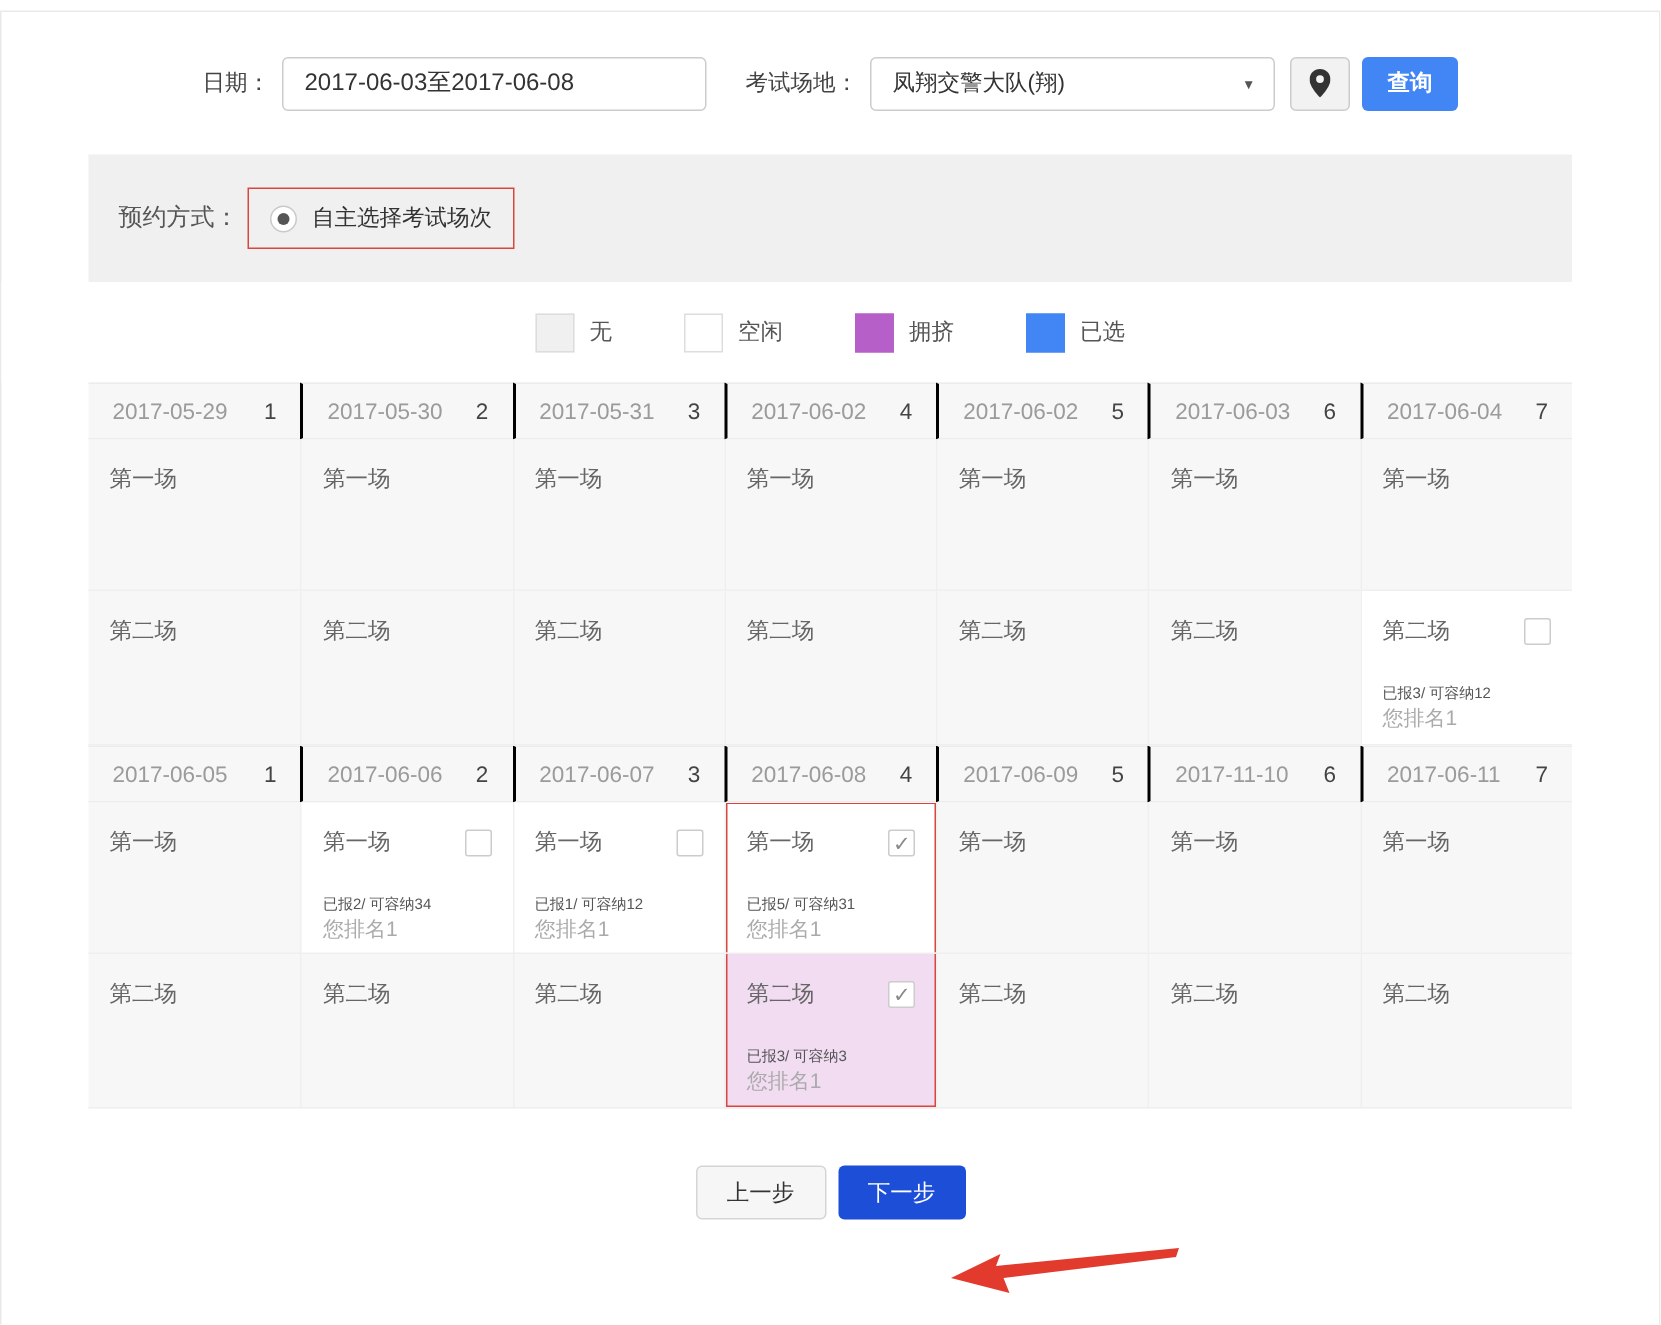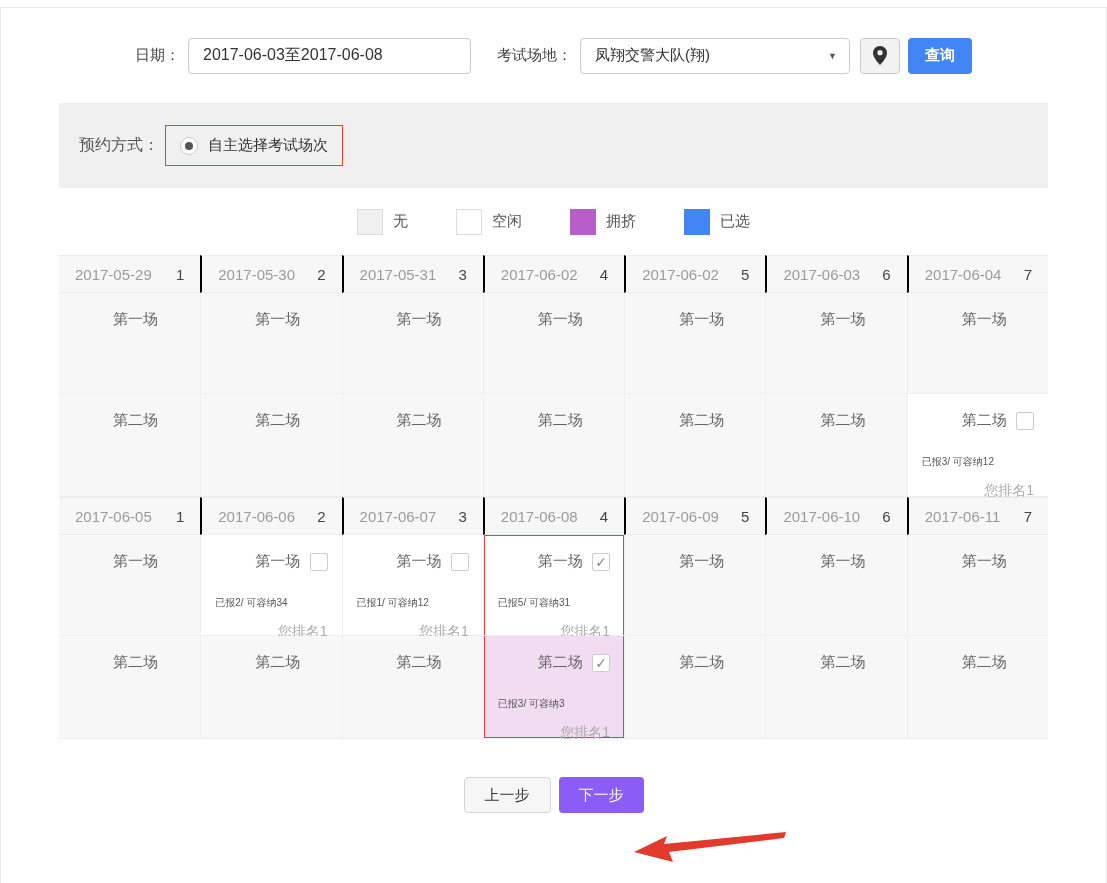--- a/index.html
+++ b/index.html
@@ -76,40 +76,40 @@
   }
   .cal-day-header + .cal-day-header { border-left:2px solid #000000; }
   .dh-date { font-size:15px; color:#9b9b9b; }
   .dh-num  { font-size:15px; color:#444; }
   .cal-cell { height:101px; padding:14px 14px 0 14px; background:#fff; border-bottom:1px solid #efefef; position:relative; }
   .row-s2 .cal-cell { height:103px; }
   .cal-cell + .cal-cell { border-left:1px solid #efefef; }
   .cal-cell.state-none { background:#f7f7f8; }
   .cal-cell.state-crowded { background:#f2dcf2; }
   .cell-head { display:flex; align-items:center; justify-content:space-between; margin-top:3px; }
-  .sess-name { font-size:15px; color:#666;margin-left:40px; }
+  .sess-name { font-size:15px; color:#666; }
   .checkbox {
     width:18px; height:18px; background:#fff; border:1px solid #ccc; border-radius:2px;
     display:flex; align-items:center; justify-content:center; cursor:pointer;
     font-size:14px; color:#888; font-weight:bold; line-height:1;
   }
   .cell-stats { margin-top:25px; font-size:10px; color:#555; }
-  .cell-rank  { margin-top:13px;  font-size:14px; color:#aaa;text-align:right; }
+  .cell-rank  { margin-top:1px;  font-size:14px; color:#aaa; }
   .outline-top    { box-shadow: inset 0 1px 0 #d9463c, inset 1px 0 0 #d9463c, inset -1px 0 0 #d9463c; }
   .outline-bottom { box-shadow: inset 0 -1px 0 #d9463c, inset 1px 0 0 #d9463c, inset -1px 0 0 #d9463c; }
 
   
   .footer { margin-top:38px; display:flex; justify-content:center; gap:8px; }
   .prev-btn {
     height:36px; padding:4px 20px; border:1px solid #d5d5d5; border-radius:4px;
     background:#f6f6f6; color:#333; font-size:15px; cursor:pointer; font-family:inherit;
   }
   .next-btn {
     height:36px; padding:0 20px; border:none; border-radius:4px;
-    background:#8b5cf6; color:#fff; font-size:15px; cursor:pointer; font-family:inherit;
+    background:#1d4ed8; color:#fff; font-size:15px; cursor:pointer; font-family:inherit;
   }
   .arrow-annotation { position:absolute; left:632px; top:824px; width:155px; height:32px; pointer-events:none; }
 </style>
 </head>
 <body>
 
 <div class="page">
   <div class="top-rule"></div>
 
   <div class="topbar">
@@ -286,21 +286,21 @@
         </div>
         <div class="cal-day-header">
           <span class="dh-date">2017-06-08</span>
           <span class="dh-num">4</span>
         </div>
         <div class="cal-day-header">
           <span class="dh-date">2017-06-09</span>
           <span class="dh-num">5</span>
         </div>
         <div class="cal-day-header">
-          <span class="dh-date">2017-06-10</span>
+          <span class="dh-date">2017-11-10</span>
           <span class="dh-num">6</span>
         </div>
         <div class="cal-day-header">
           <span class="dh-date">2017-06-11</span>
           <span class="dh-num">7</span>
         </div>
       </div>
       <div class="cal-row row-s1">
         <div class="cal-cell state-none">
           <div class="cell-head">

